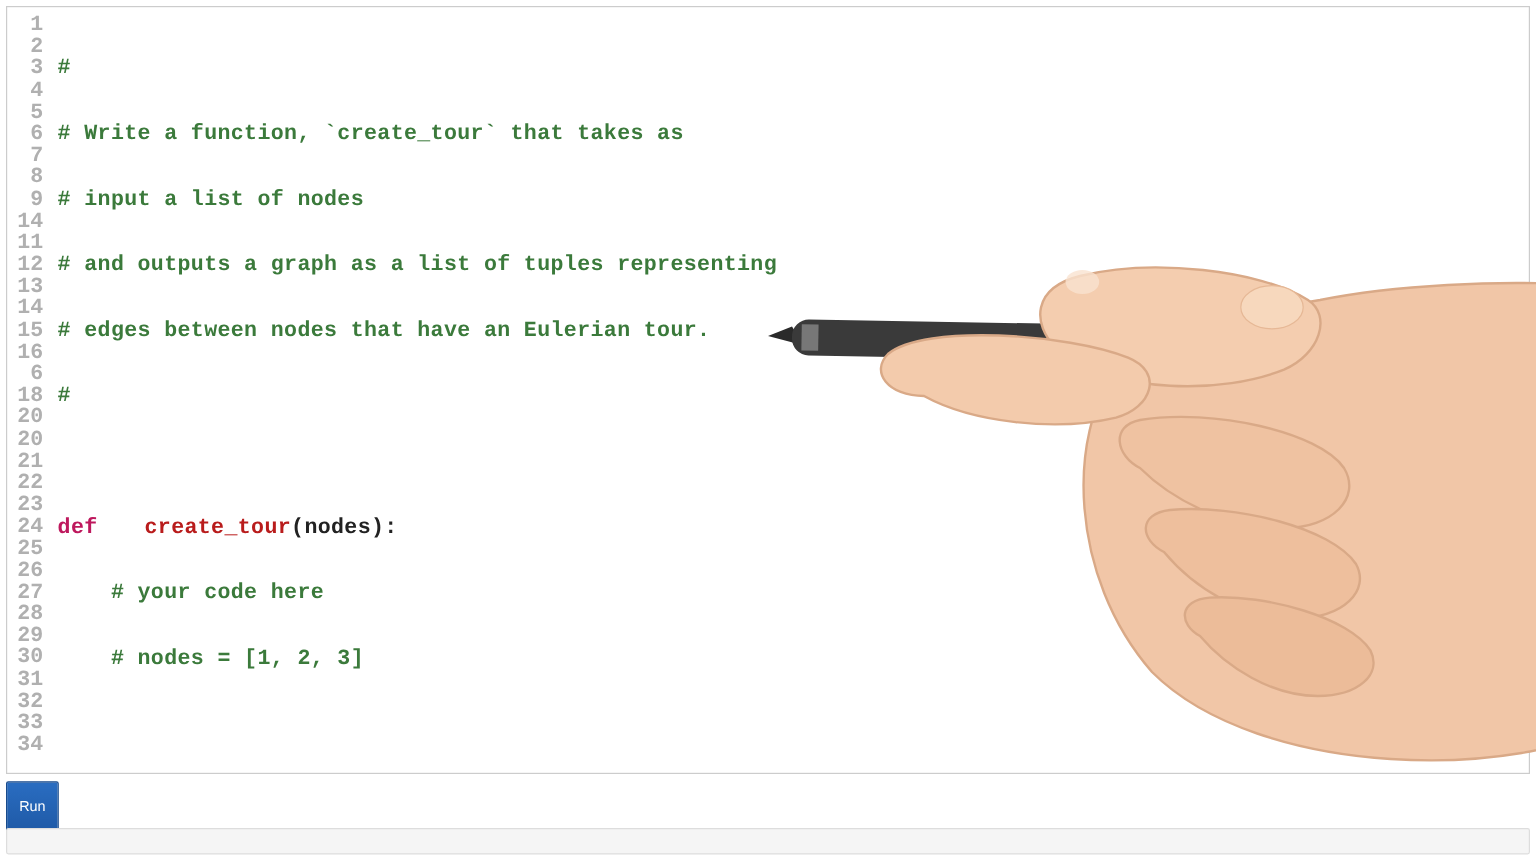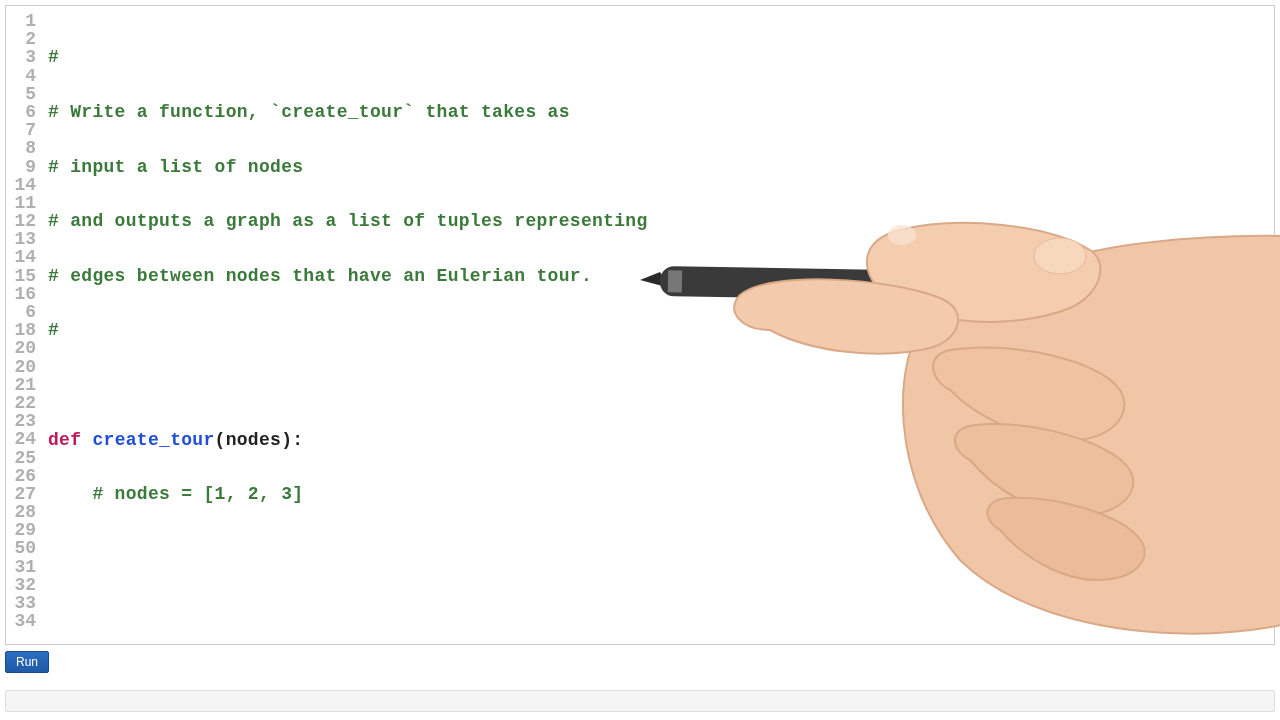--- a/index.html
+++ b/index.html
@@ -40,34 +40,34 @@
     padding-left: 4px;
     font-size: 18px;
     line-height: 18.2px;
     white-space: pre;
     font-weight: bold;
     letter-spacing: 0.3px;
   }
   .line { height: 18.2px; display:block; }
   .comment { color: #3b7a3b; }
   .keyword { color: #be185d; font-weight: bold; }
-  .funcname { color: #1d4ed8; }
+  .funcname { color: #b91c1c; margin-left: 28px; }
   .punct { color: #222; }
   .run-btn-wrap {
     position: absolute;
     left: 5px;
     top: 651px;
   }
   .run-btn {
     background: linear-gradient(#2a6dc1,#1f5aa7);
     color: #fff;
     border: 1px solid #174a8c;
     font-family: Arial, sans-serif;
     font-size: 12px;
-    padding: 3px 10px;
+    padding: 13px 10px;
     border-radius: 2px;
     cursor: pointer;
   }
   .bottom-bar {
     position:absolute;
     left:5px;
     top:690px;
     width:1270px;
     height:22px;
     border:1px solid #ddd;
@@ -111,35 +111,36 @@
       <div>20</div>
       <div>21</div>
       <div>22</div>
       <div>23</div>
       <div>24</div>
       <div>25</div>
       <div>26</div>
       <div>27</div>
       <div>28</div>
       <div>29</div>
-      <div>50</div>
+      <div>30</div>
       <div>31</div>
       <div>32</div>
       <div>33</div>
       <div>34</div>
     </div>
   <div class="code-area">
     <span class="line"><span class="comment">#</span></span>
     <span class="line"><span class="comment"># Write a function, `create_tour` that takes as</span></span>
     <span class="line"><span class="comment"># input a list of nodes</span></span>
     <span class="line"><span class="comment"># and outputs a graph as a list of tuples representing</span></span>
     <span class="line"><span class="comment"># edges between nodes that have an Eulerian tour.</span></span>
     <span class="line"><span class="comment">#</span></span>
     <span class="line"></span>
     <span class="line"><span class="keyword">def </span><span class="funcname">create_tour</span><span class="punct">(nodes):</span></span>
+    <span class="line"><span class="comment">    # your code here</span></span>
     <span class="line"><span class="comment">    # nodes = [1, 2, 3]</span></span>
     
     
     
     
     
     
     
     
     

